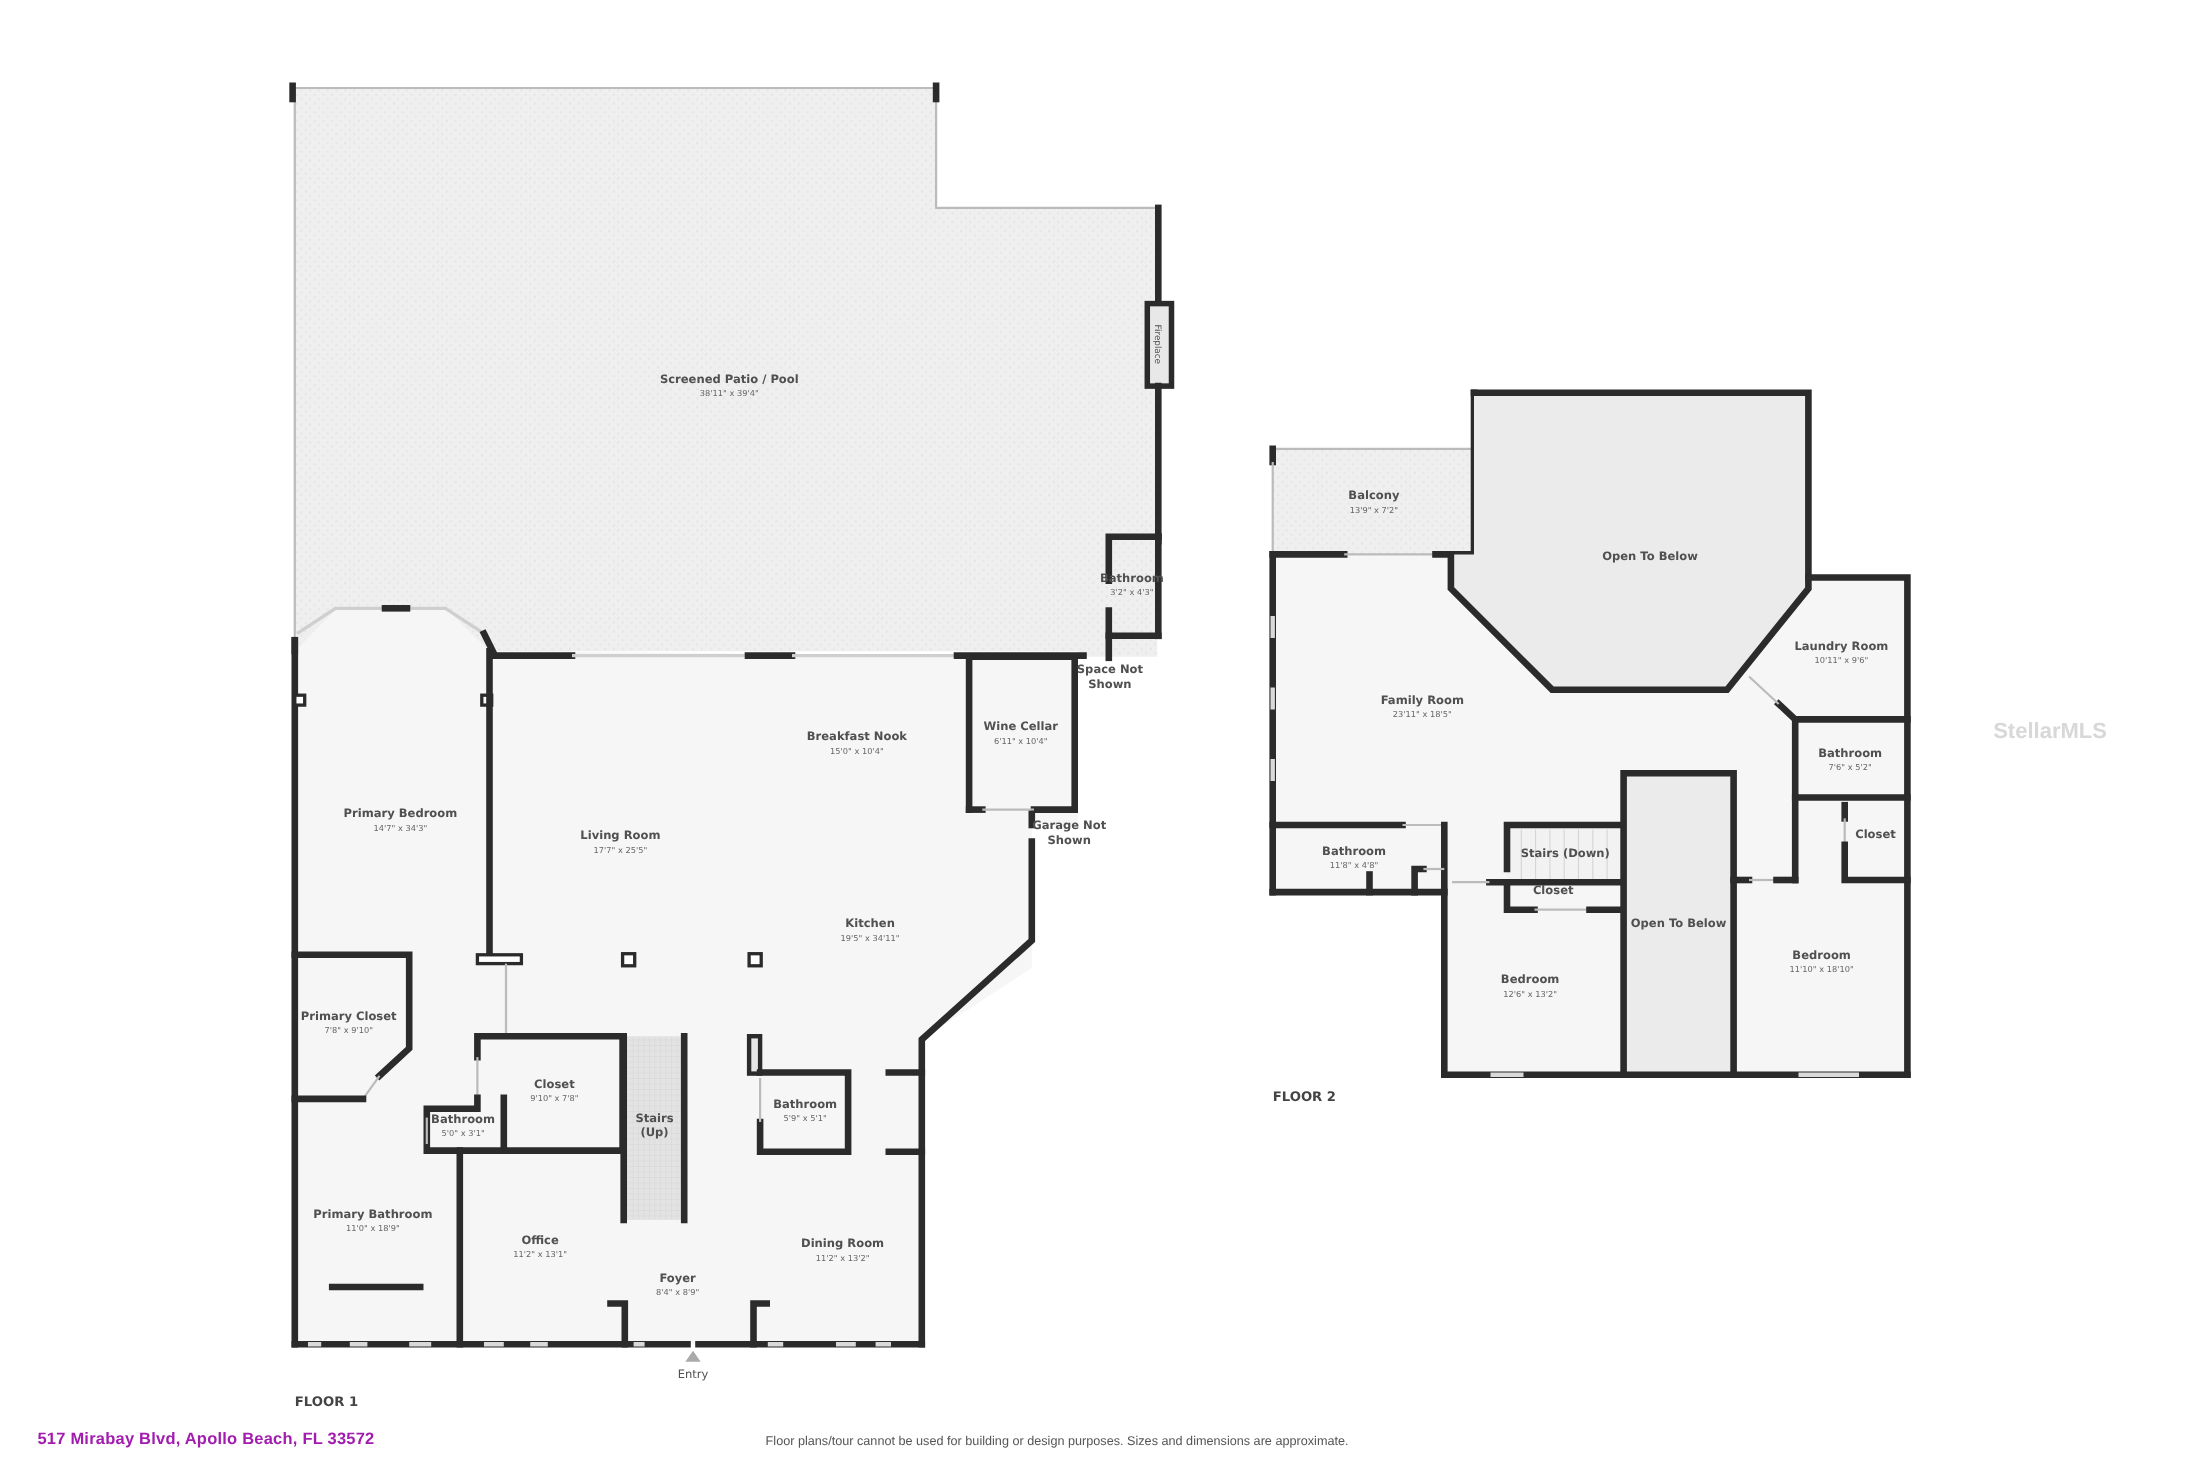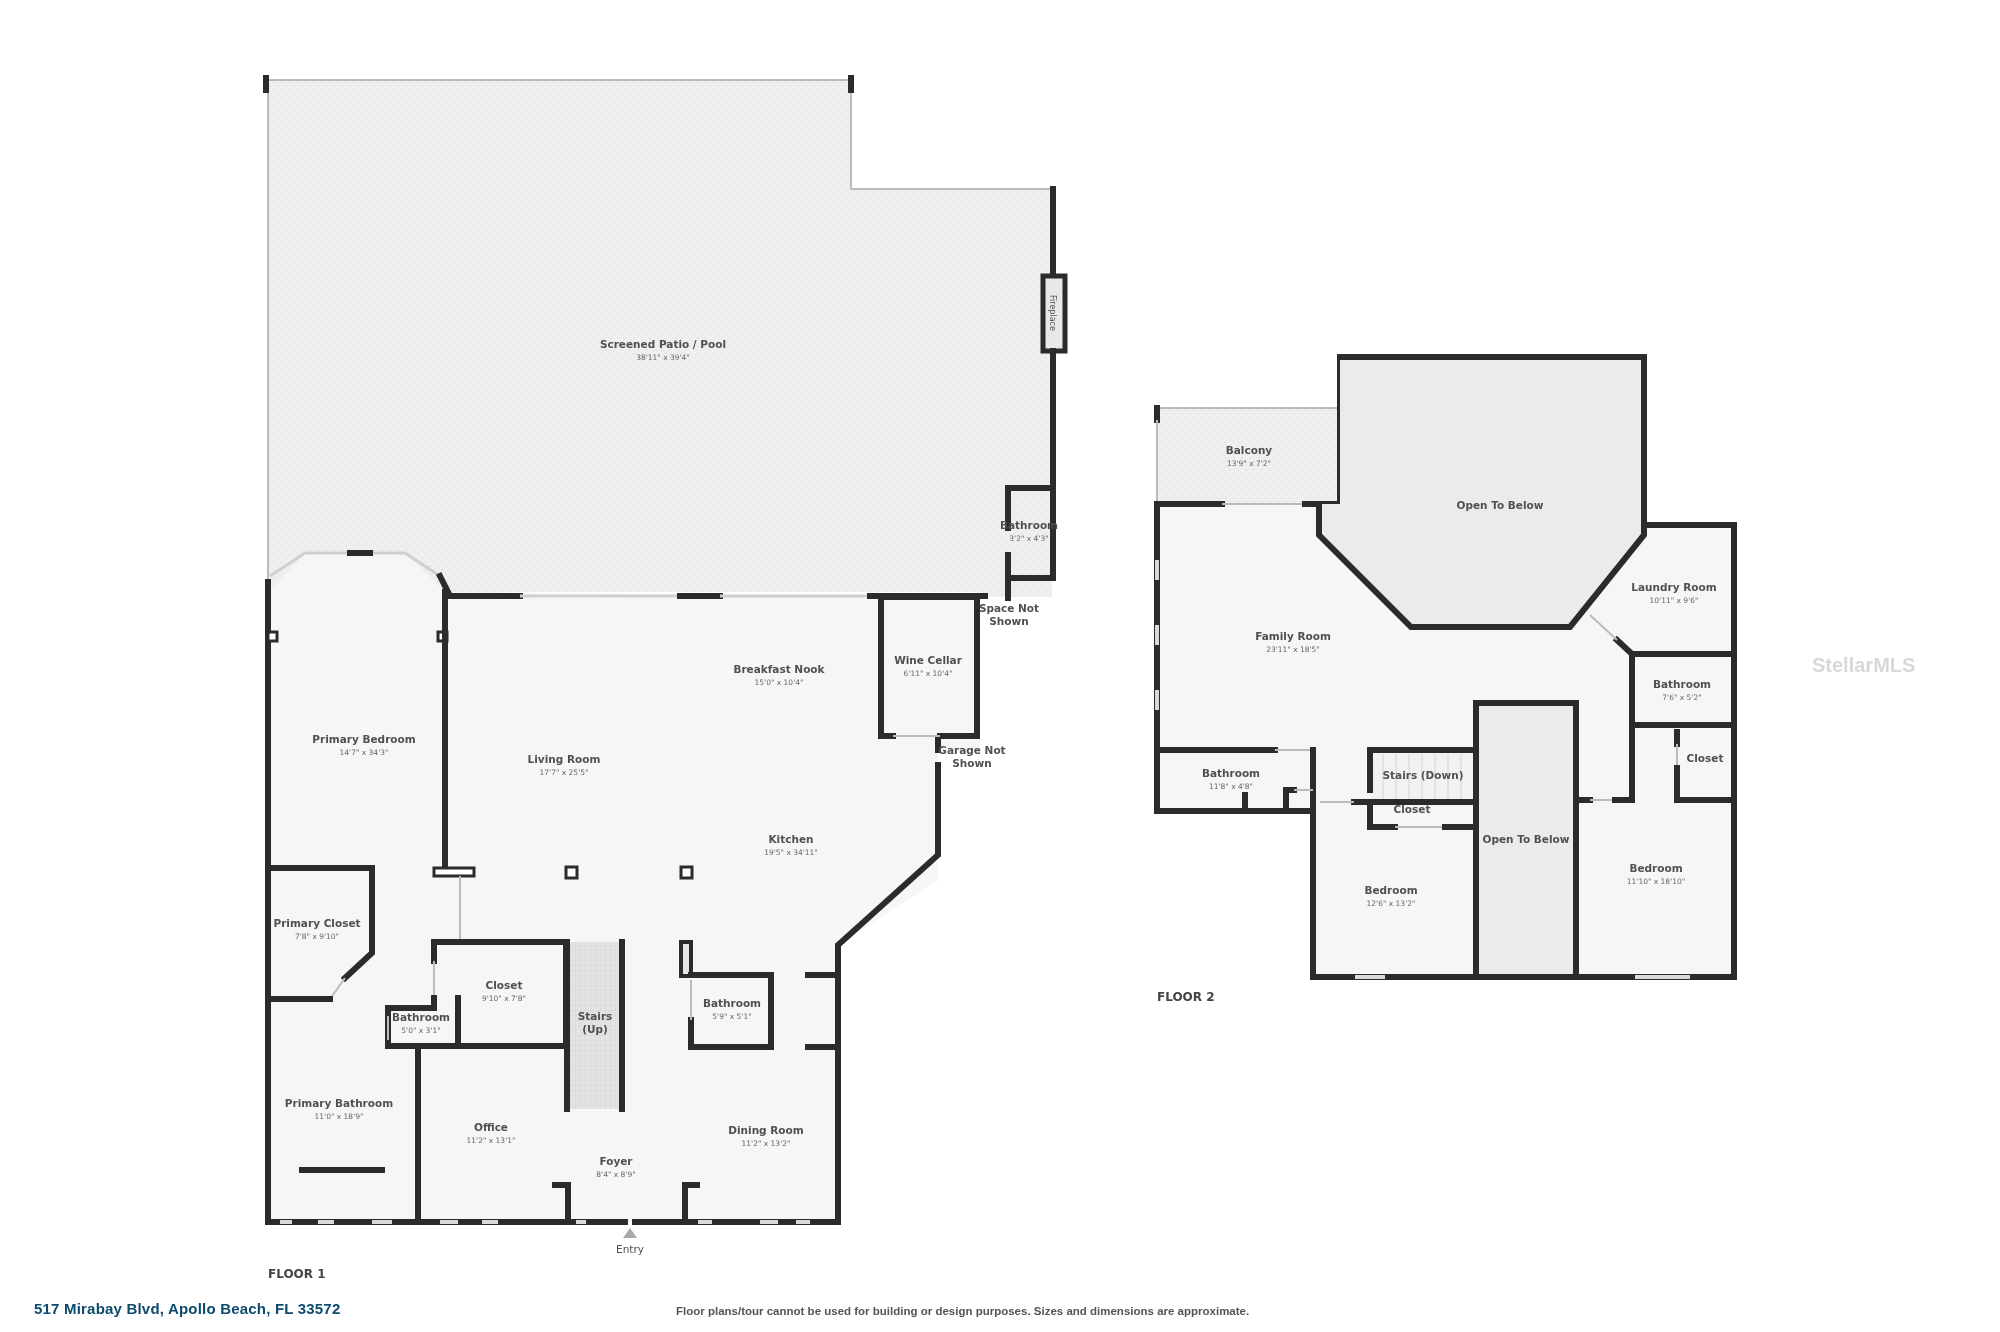--- a/index.html
+++ b/index.html
@@ -6,22 +6,22 @@
   body { width: 2000px; height: 1332px; position: relative; overflow: hidden;
          font-family: "DejaVu Sans", "Liberation Sans", sans-serif; color: #444; }
   svg { position: absolute; left: 0; top: 0; }
   .wall { stroke: #2b2b2b; stroke-width: 6; fill: none; stroke-linecap: square; }
   .thin { stroke: #bbbbbb; stroke-width: 2; fill: none; }
   .window { stroke: #cfcfcf; stroke-width: 3; fill: none; }
   .room-name { font-size: 10.5px; fill: #505050; text-anchor: middle; font-weight: bold; }
   .room-dim { font-size: 7.5px; fill: #666; text-anchor: middle; }
   .floor-label { font-size: 12px; font-weight: bold; fill: #444; }
   .overlay { position: absolute; font-family: "Liberation Sans", sans-serif; }
-  .address { left: 34px; top: 1300px; font-size: 15px; font-weight: bold; color: #0c4a6e; letter-spacing: 0.2px; }
-  .disclaimer { left: 676px; top: 1305px; font-size: 11.5px; font-weight: bold; color: #555; }
+  .address { left: 34px; top: 1300px; font-size: 15px; font-weight: bold; color: #a21caf; letter-spacing: 0.2px; }
+  .disclaimer { left: 696px; top: 1305px; font-size: 11.5px; font-weight: normal; color: #555; }
   .watermark { left: 1812px; top: 654px; font-size: 20px; color: #d8d8d8; font-weight: bold; }
 </style>
 </head>
 <body>
 
 <svg width="2000" height="1332" viewBox="0 0 2000 1332" xmlns="http://www.w3.org/2000/svg">
   <defs>
     <pattern id="dots" width="8" height="8" patternUnits="userSpaceOnUse">
       <rect width="8" height="8" fill="#efefef"></rect>
       <circle cx="2" cy="2" r="0.9" fill="#e2e2e2"></circle>

